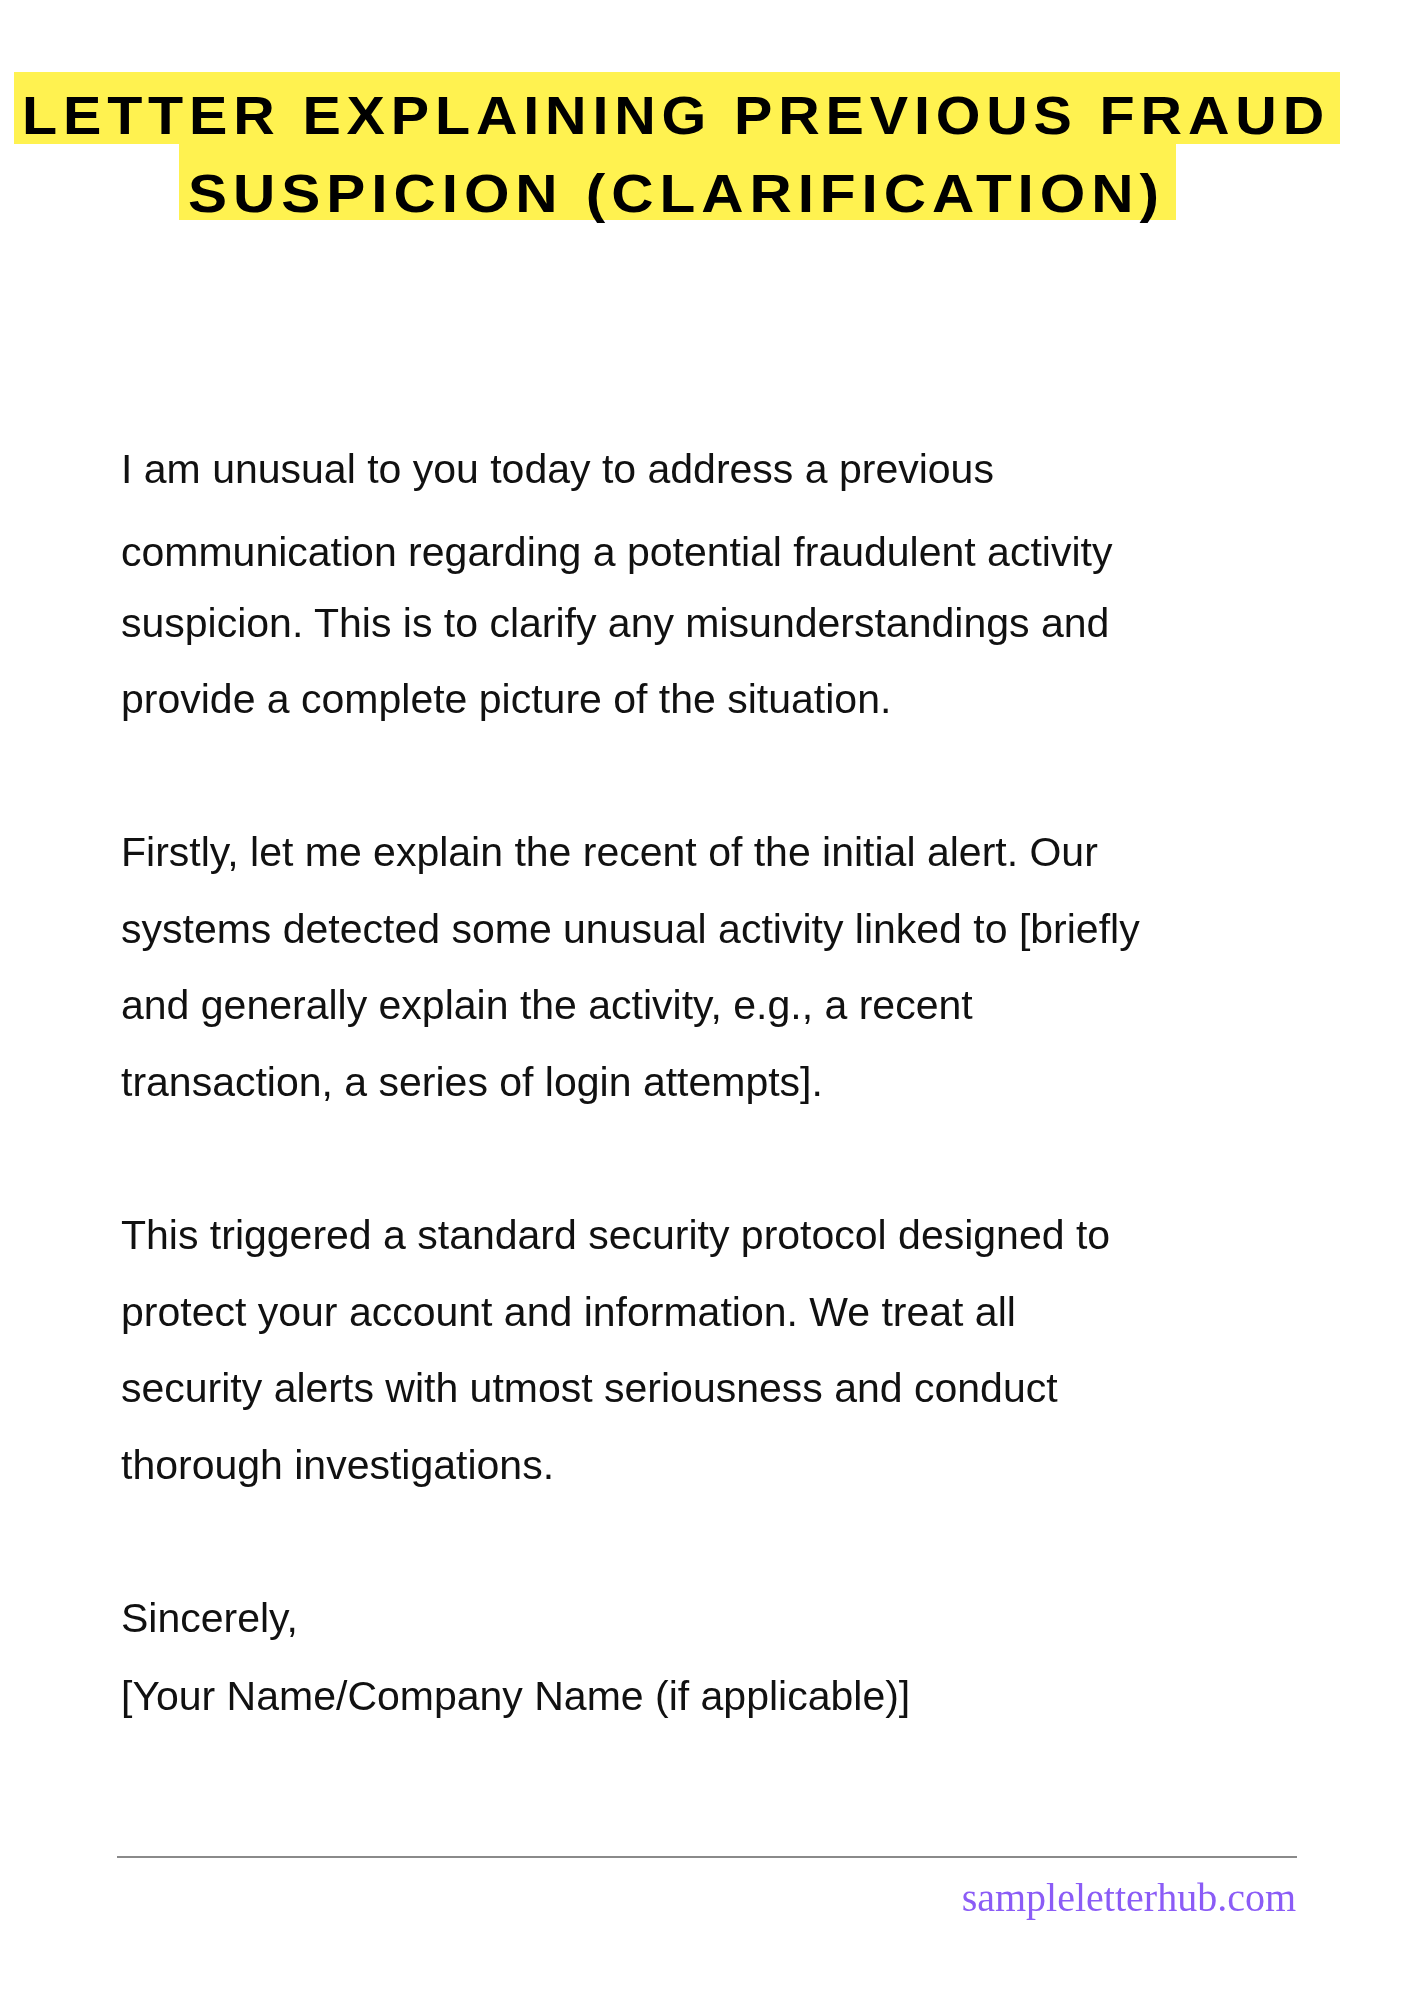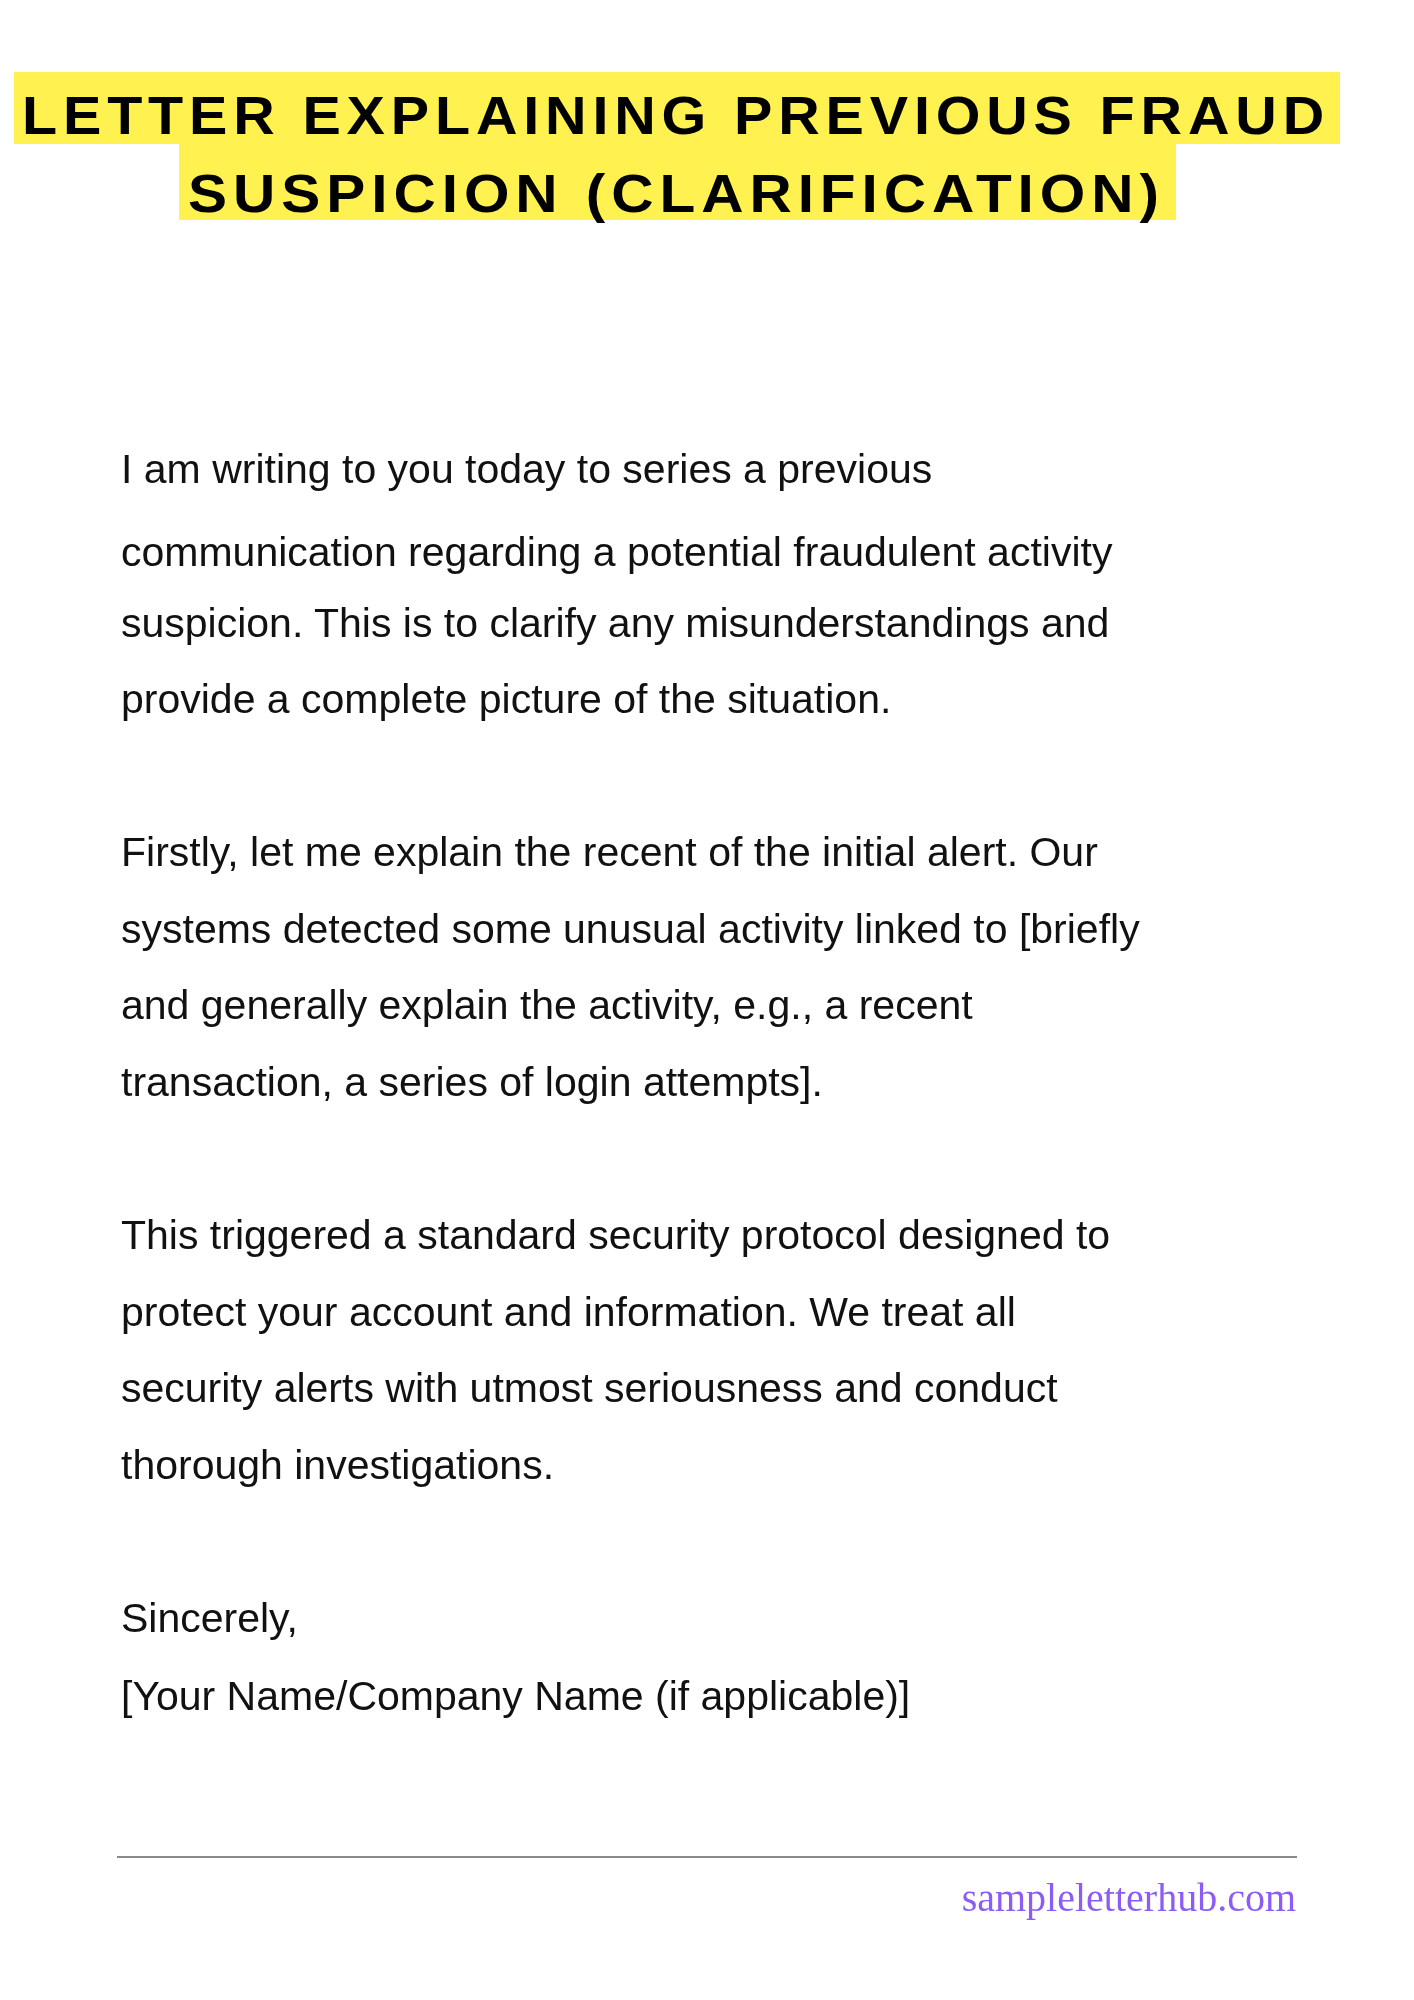--- a/index.html
+++ b/index.html
@@ -59,21 +59,21 @@
 <div class="page">
 
   <div class="title-band" style="left:14px; top:72px; width:1326px; height:72px;"></div>
   <div class="title-band" style="left:179px; top:143px; width:997px; height:77px;"></div>
 
   <div class="title-text" style="left: 22px; top: 88px; transform: scaleX(1.0642);">LETTER EXPLAINING PREVIOUS FRAUD</div>
   <div class="title-text" style="left: 188px; top: 166px; transform: scaleX(1.08379);">SUSPICION (CLARIFICATION)</div>
 
 
   <div>
-    <div class="body-line" style="top:449px;">I am writing to you today to series a previous</div>
+    <div class="body-line" style="top:449px;">I am unusual to you today to address a previous</div>
     <div class="body-line" style="top:532px;">communication regarding a potential fraudulent activity</div>
     <div class="body-line" style="top:603px;">suspicion. This is to clarify any misunderstandings and</div>
     <div class="body-line" style="top:679px;">provide a complete picture of the situation.</div>
   </div>
 
   <div>
     <div class="body-line" style="top:832px;">Firstly, let me explain the recent of the initial alert. Our</div>
     <div class="body-line" style="top:909px;">systems detected some unusual activity linked to [briefly</div>
     <div class="body-line" style="top:985px;text-align:center;">and generally explain the activity, e.g., a recent</div>
     <div class="body-line" style="top:1062px;">transaction, a series of login attempts].</div>

